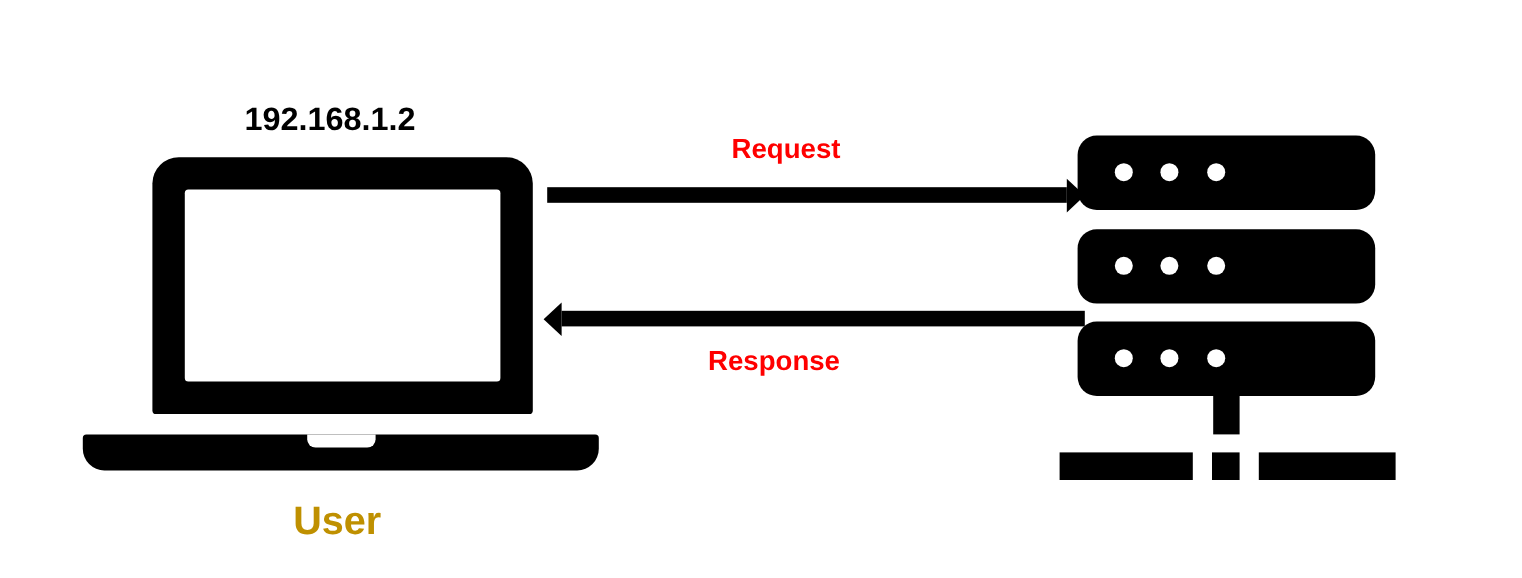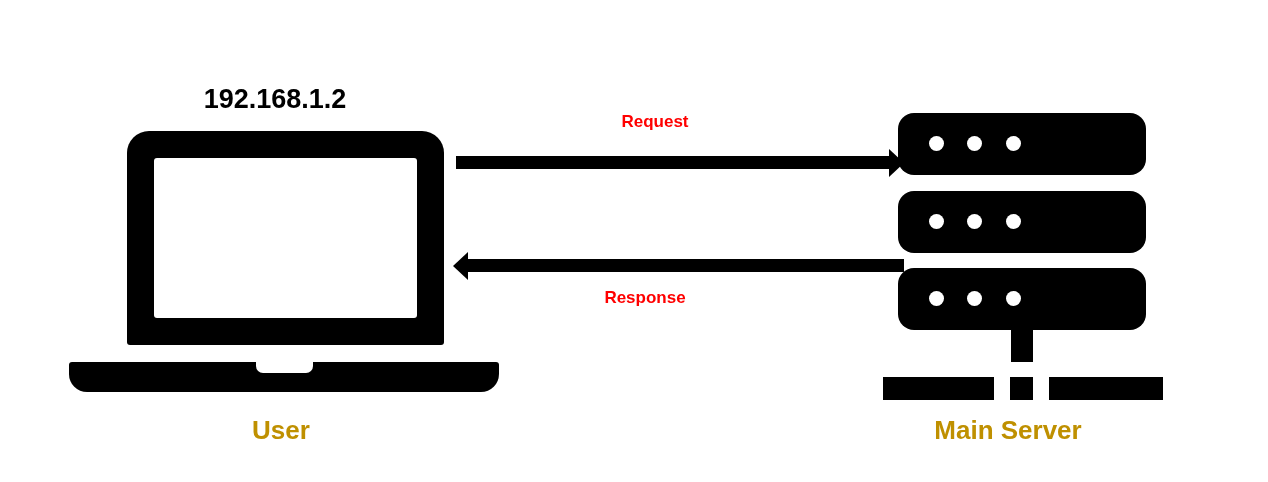--- a/index.html
+++ b/index.html
@@ -111,27 +111,27 @@
     font-weight: bold;
     line-height: 1;
   }
   .ip-label {
     font-size: 27px;
     color: #000000;
   }
   .client-ip { left: 259px; top: 86px; }
   .server-ip { left: 996px; top: 80px; }
   .flow-label {
-    font-size: 17px;
+    font-size: 23px;
     color: var(--flow-label, #ff0000);
   }
   .request-label  { left: 639px; top: 113px; }
   .response-label { left: 629px; top: 289px; }
   .name-label {
-    font-size: 26px;
+    font-size: 33px;
     color: var(--name-label, #bf9000);
   }
   .client-name { left: 265px; top: 417px; }
   .server-name { left: 992px; top: 417px; }
 </style>
 </head>
 <body>
 
 <div class="canvas">
 
@@ -173,15 +173,14 @@
     <div class="abs response-head"></div>
     <div class="abs response-shaft"></div>
   </div>
 
   <div class="txt ip-label client-ip">192.168.1.2</div>
 
   <div class="txt flow-label request-label">Request</div>
   <div class="txt flow-label response-label">Response</div>
 
   <div class="txt name-label client-name">User</div>
-  <div class="txt name-label server-name">Main Server</div>
 
 </div>
 
 </body></html>

